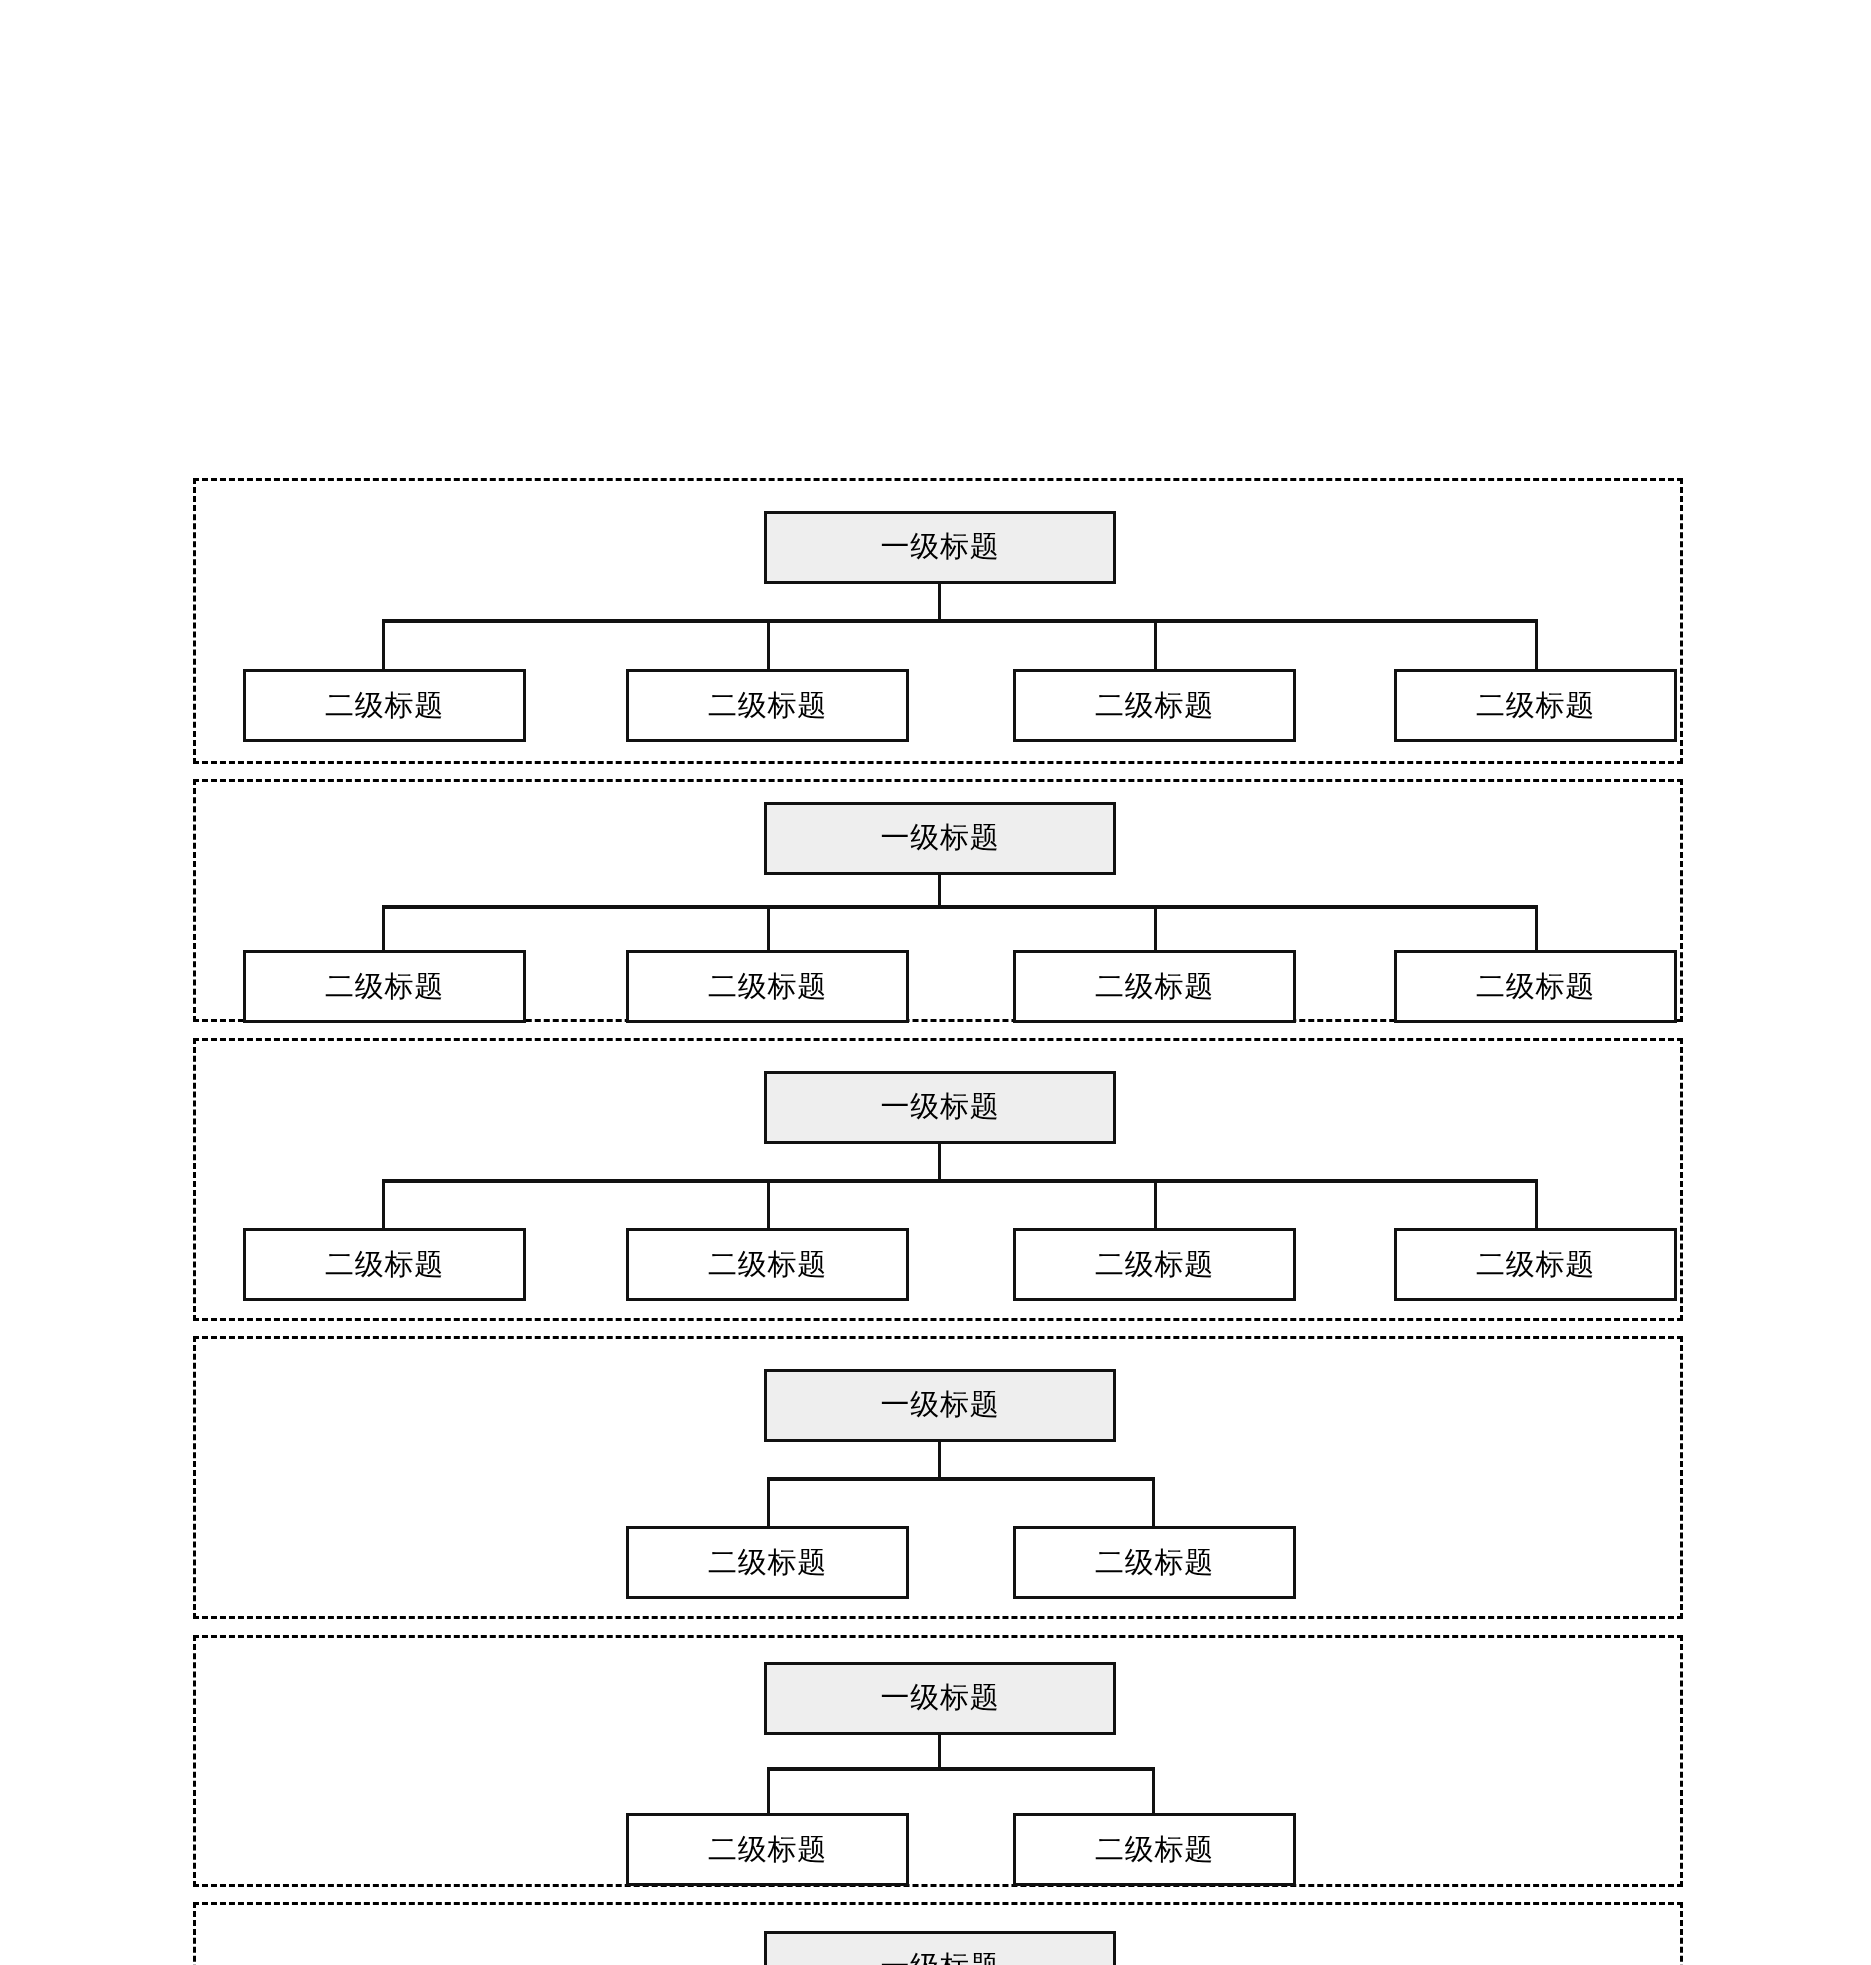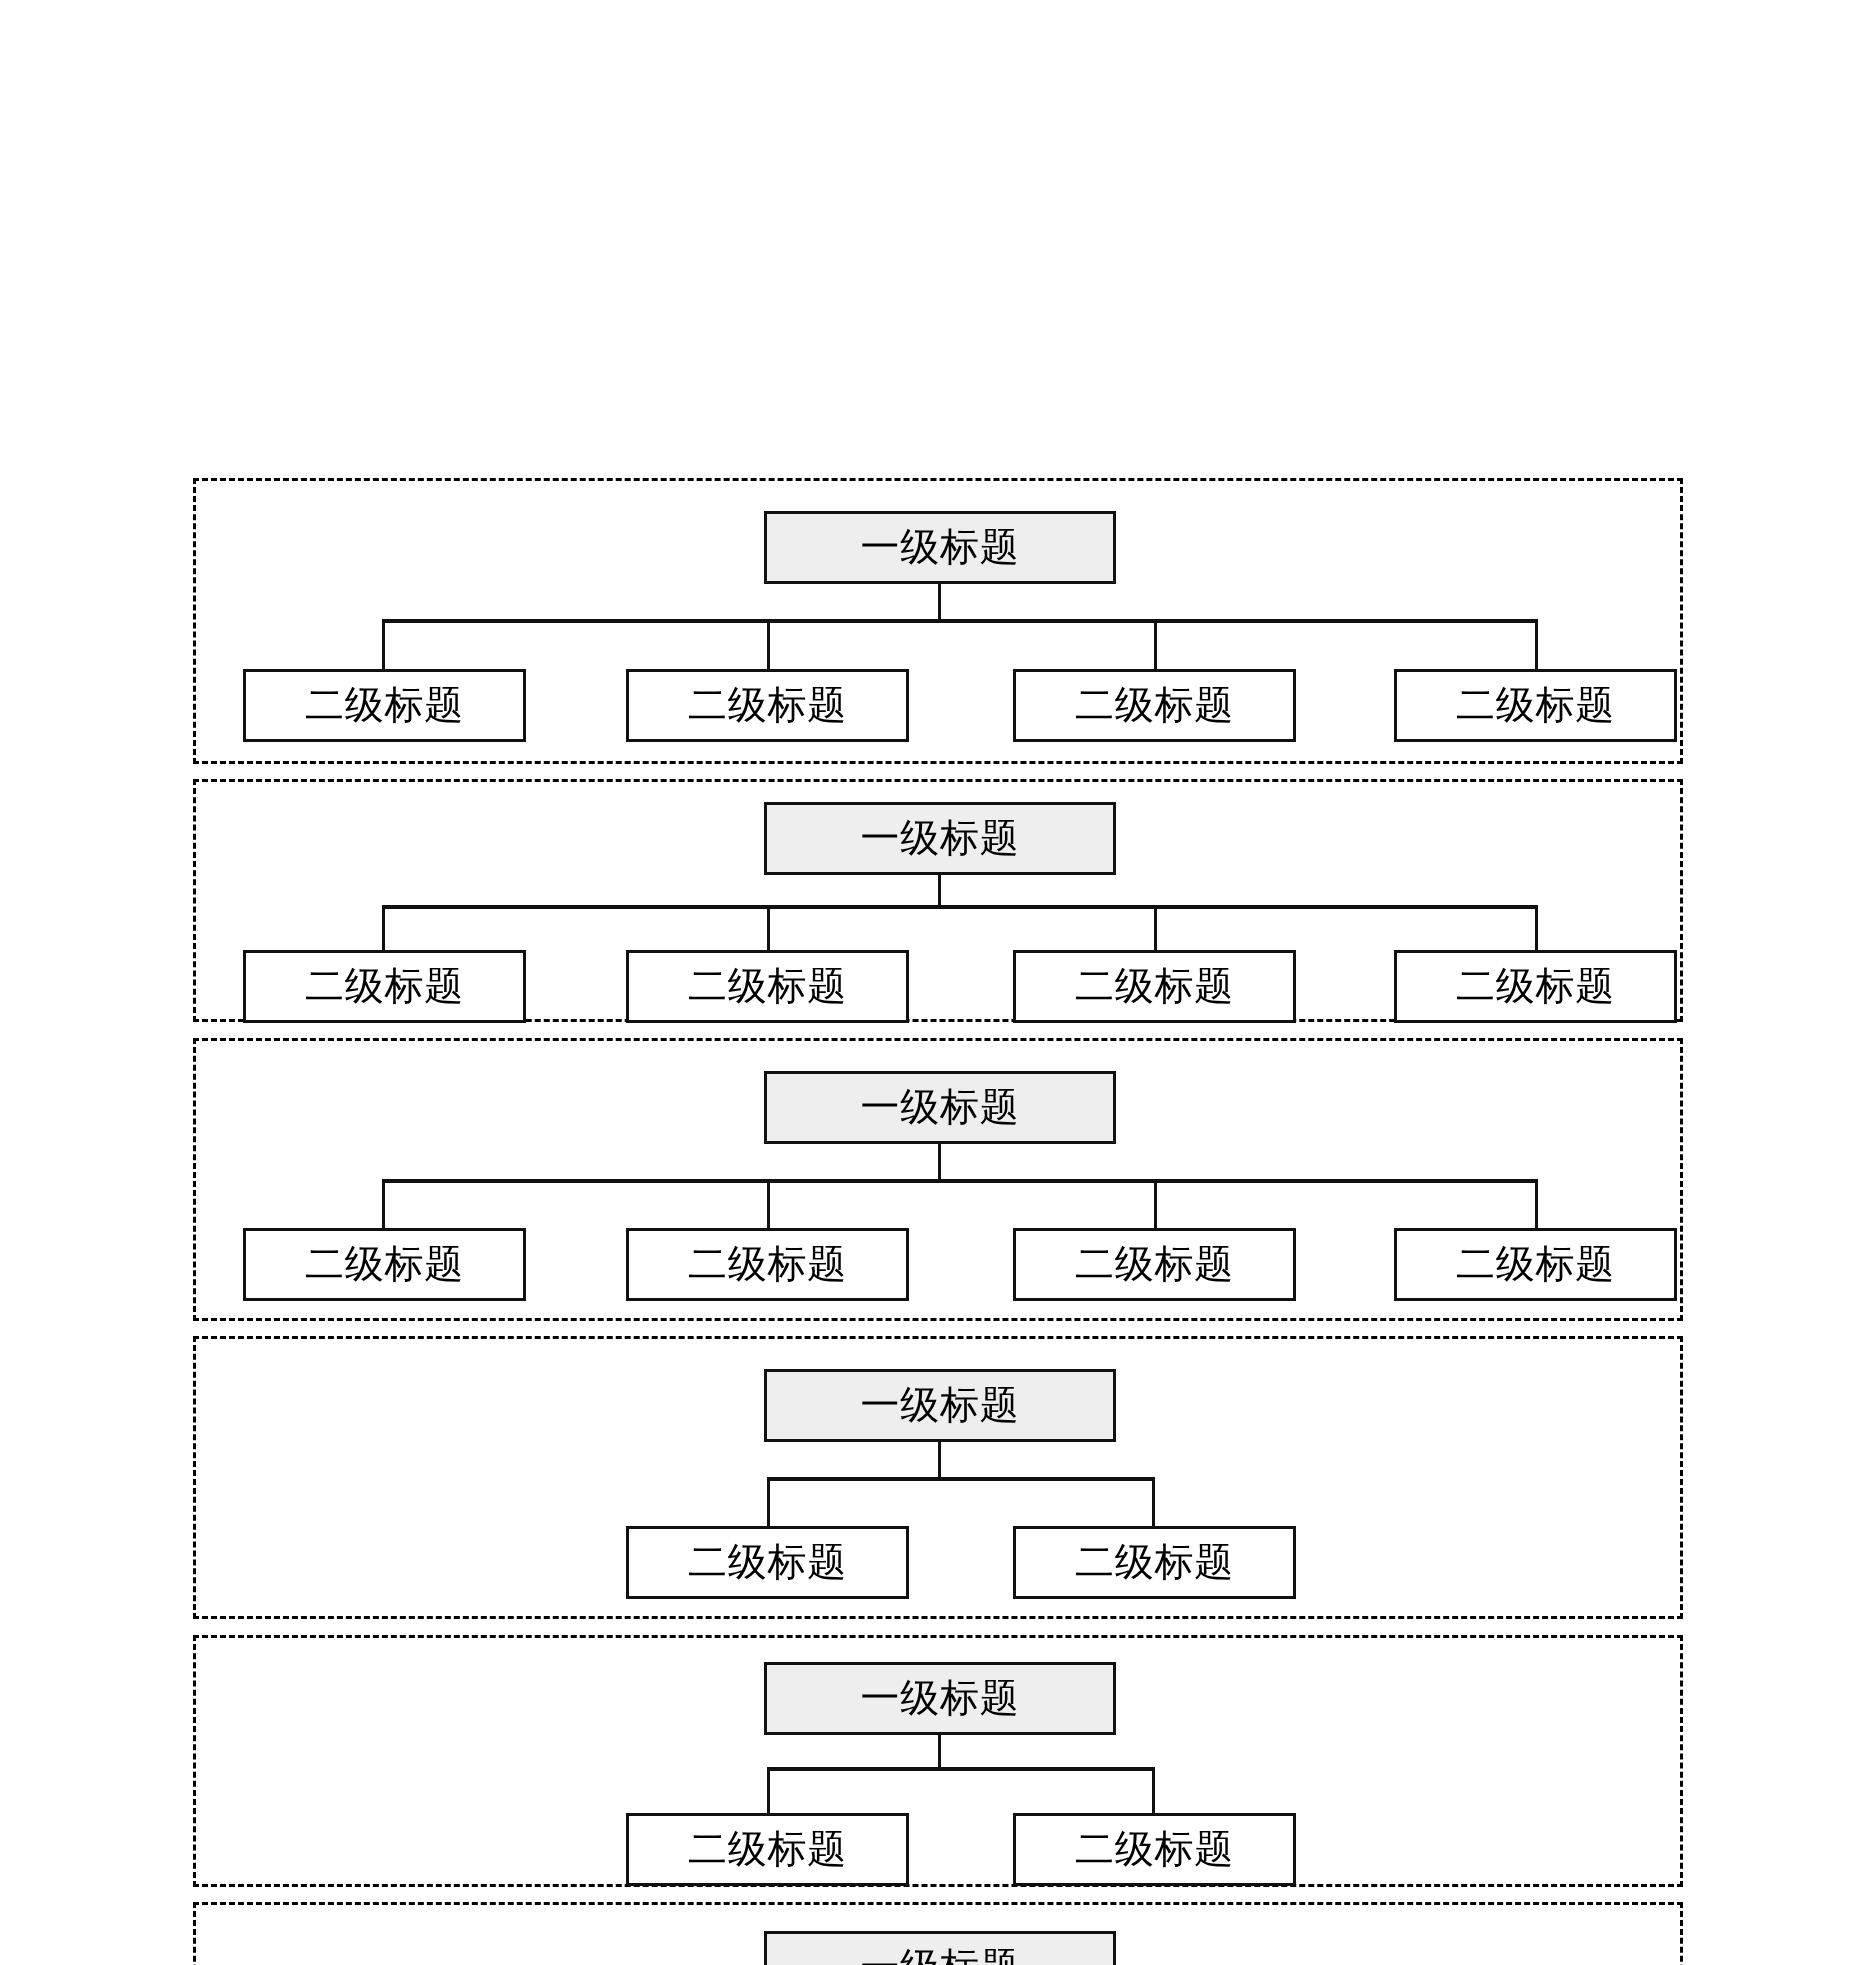--- a/index.html
+++ b/index.html
@@ -42,21 +42,21 @@
     background: #ffffff;
     display: flex;
     align-items: center;
     justify-content: center;
     z-index: 3;
   }
   .node.level1 {
     background: #eeeeee;
   }
   .node-label {
-    font-size: 39px;
+    font-size: 29px;
     line-height: 1.1;
     color: #000000;
     letter-spacing: 0.8px;
     white-space: nowrap;
     font-weight: 500;
     font-family: "DejaVu Sans", "Liberation Sans", sans-serif;
   }
 
   
   .conn {

